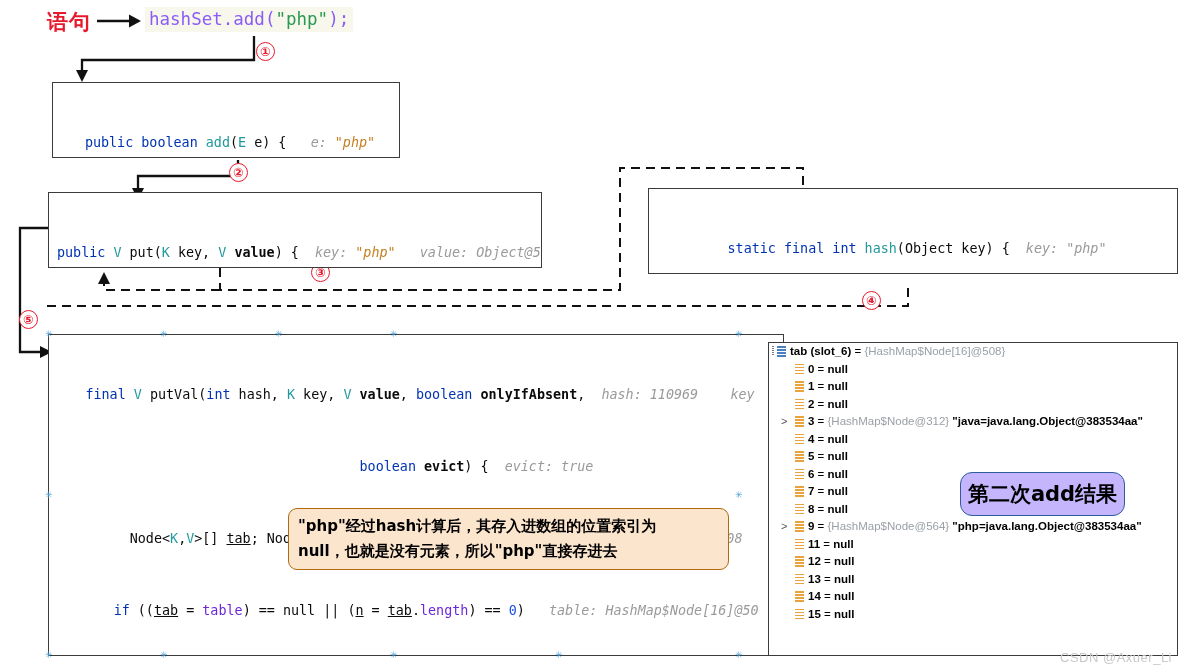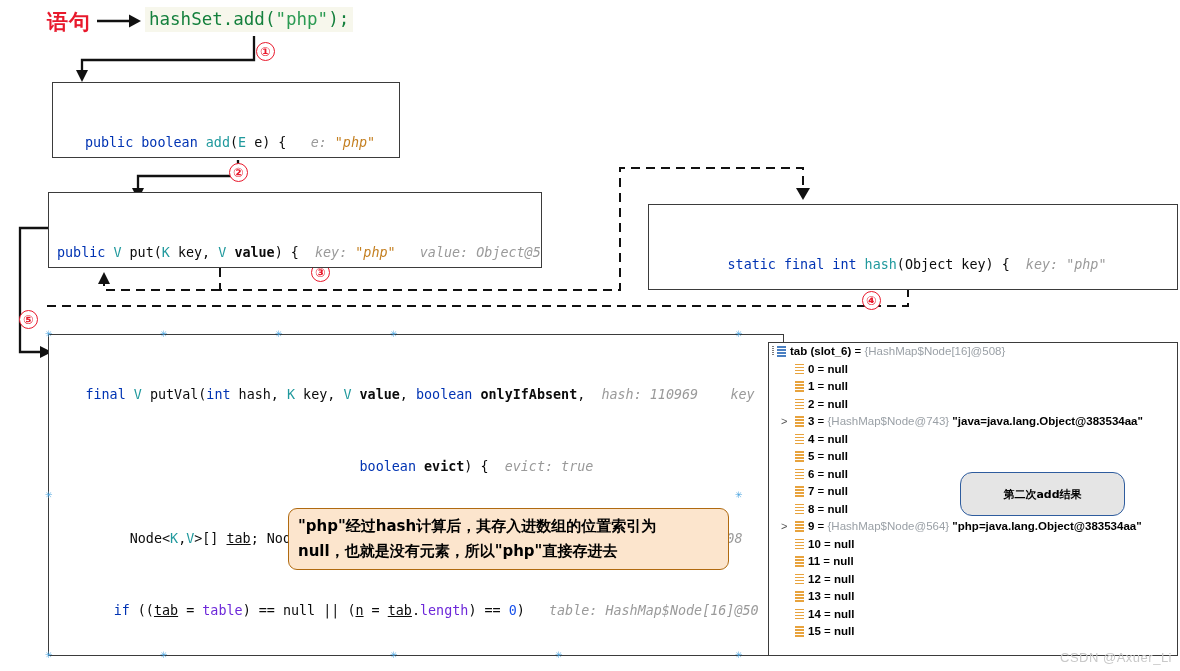--- a/index.html
+++ b/index.html
@@ -26,21 +26,21 @@
   #stmt-code{
     left:145px;top:7px;
     background:#f7f7ec;
     padding:2px 4px 3px 4px;
     font-family:"DejaVu Sans Mono","Liberation Mono",monospace;
     font-size:17.5px;
     white-space:pre;
     color:#080808;
   }
   #stmt-code .str{color:#2a9a52;}
-  #stmt-code .pun{color:#15803d;}
+  #stmt-code .pun{color:#8b5cf6;}
 
   
   .code-panel{
     position:absolute;
     background:#ffffff;
     border:1.6px solid #3b3b3b;
     box-sizing:border-box;
     font-family:"DejaVu Sans Mono","Liberation Mono",monospace;
     font-size:13.4px;
     line-height:24px;
@@ -57,21 +57,21 @@
   .fld{color:#6d28d9;}
   .num{color:#1750eb;}
   .str{color:#067d17;}
   .hint{color:#9a9a9a;font-style:italic;}
   .hintstr{color:#c47f20;font-style:italic;}
   .und{text-decoration:underline;}
 
   
   #panel-add{left:52px;top:82px;width:348px;height:76px;}
   #panel-put{left:48px;top:192px;width:494px;height:76px;}
-  #panel-hash{left:648px;top:204px;width:530px;height:86px;}
+  #panel-hash{left:648px;top:188px;width:530px;height:86px;}
   #panel-putval{left:48px;top:334px;width:736px;height:322px;}
 
   
   .handle{
     position:absolute;width:7px;height:7px;
     color:#4aa3df;font-size:9px;line-height:7px;text-align:center;
     font-family:"DejaVu Sans",sans-serif;
   }
 
   
@@ -112,25 +112,25 @@
   #callout-orange{
     position:absolute;left:288px;top:508px;width:441px;height:62px;
     background:#fce5cd;border:1.4px solid #b06a10;border-radius:9px;
     box-sizing:border-box;
     padding:5px 9px 0 9px;
     font-family:"DejaVu Sans","Liberation Sans",sans-serif;
     font-weight:bold;font-size:15px;line-height:25px;color:#000;
   }
   #callout-blue{
     position:absolute;left:960px;top:472px;width:165px;height:44px;
-    background:#e5e5e5;border:1.5px solid #2e5c9e;border-radius:12px;
+    background:#c4b5fd;border:1.5px solid #2e5c9e;border-radius:12px;
     box-sizing:border-box;
     display:flex;align-items:center;justify-content:center;
     font-family:"DejaVu Sans","Liberation Sans",sans-serif;
-    font-weight:bold;font-size:11px;color:#000;
+    font-weight:bold;font-size:21px;color:#000;
   }
 
   
   .step{
     position:absolute;width:19px;height:19px;border-radius:50%;
     border:1.8px solid #e8192c;color:#e8192c;
     font-family:"DejaVu Sans","Liberation Sans",sans-serif;
     font-size:12.5px;font-weight:bold;
     display:flex;align-items:center;justify-content:center;
     box-sizing:border-box;background:#fff;
@@ -235,28 +235,27 @@
   <div class="handle" style="left:555px;top:652px;">✳</div>
 
   <div id="debug-panel">
     <div class="dbg-row dbg-root">
       <span class="ic ic-blue"><i></i><i></i><i></i><i></i></span><span class="dbg-name">tab (slot_6)</span><span class="dbg-eq"> = </span><span class="dbg-ref">{HashMap$Node[16]@508}</span>
     </div>
     <div id="dbg-entries">
         <div class="dbg-row dbg-child"><span class="ic ic-orange"><i></i><i></i><i></i><i></i></span><span class="dbg-name">0</span><span class="dbg-eq"> = </span><span class="dbg-str">null</span></div>
         <div class="dbg-row dbg-child"><span class="ic ic-orange"><i></i><i></i><i></i><i></i></span><span class="dbg-name">1</span><span class="dbg-eq"> = </span><span class="dbg-str">null</span></div>
         <div class="dbg-row dbg-child"><span class="ic ic-orange"><i></i><i></i><i></i><i></i></span><span class="dbg-name">2</span><span class="dbg-eq"> = </span><span class="dbg-str">null</span></div>
-        <div class="dbg-row dbg-child"><span class="dbg-exp">&gt;</span><span class="ic ic-orange"><i></i><i></i><i></i><i></i></span><span class="dbg-name">3</span><span class="dbg-eq"> = </span><span class="dbg-ref">{HashMap$Node@743} </span><span class="dbg-str">"java=java.lang.Object@383534aa"</span></div>
+        <div class="dbg-row dbg-child"><span class="dbg-exp">&gt;</span><span class="ic ic-orange"><i></i><i></i><i></i><i></i></span><span class="dbg-name">3</span><span class="dbg-eq"> = </span><span class="dbg-ref">{HashMap$Node@312} </span><span class="dbg-str">"java=java.lang.Object@383534aa"</span></div>
         <div class="dbg-row dbg-child"><span class="ic ic-orange"><i></i><i></i><i></i><i></i></span><span class="dbg-name">4</span><span class="dbg-eq"> = </span><span class="dbg-str">null</span></div>
         <div class="dbg-row dbg-child"><span class="ic ic-orange"><i></i><i></i><i></i><i></i></span><span class="dbg-name">5</span><span class="dbg-eq"> = </span><span class="dbg-str">null</span></div>
         <div class="dbg-row dbg-child"><span class="ic ic-orange"><i></i><i></i><i></i><i></i></span><span class="dbg-name">6</span><span class="dbg-eq"> = </span><span class="dbg-str">null</span></div>
         <div class="dbg-row dbg-child"><span class="ic ic-orange"><i></i><i></i><i></i><i></i></span><span class="dbg-name">7</span><span class="dbg-eq"> = </span><span class="dbg-str">null</span></div>
         <div class="dbg-row dbg-child"><span class="ic ic-orange"><i></i><i></i><i></i><i></i></span><span class="dbg-name">8</span><span class="dbg-eq"> = </span><span class="dbg-str">null</span></div>
         <div class="dbg-row dbg-child"><span class="dbg-exp">&gt;</span><span class="ic ic-orange"><i></i><i></i><i></i><i></i></span><span class="dbg-name">9</span><span class="dbg-eq"> = </span><span class="dbg-ref">{HashMap$Node@564} </span><span class="dbg-str">"php=java.lang.Object@383534aa"</span></div>
-        <div class="dbg-row dbg-child"><span class="ic ic-orange"><i></i><i></i><i></i><i></i></span><span class="dbg-name">10</span><span class="dbg-eq"> = </span><span class="dbg-str">null</span></div>
         <div class="dbg-row dbg-child"><span class="ic ic-orange"><i></i><i></i><i></i><i></i></span><span class="dbg-name">11</span><span class="dbg-eq"> = </span><span class="dbg-str">null</span></div>
         <div class="dbg-row dbg-child"><span class="ic ic-orange"><i></i><i></i><i></i><i></i></span><span class="dbg-name">12</span><span class="dbg-eq"> = </span><span class="dbg-str">null</span></div>
         <div class="dbg-row dbg-child"><span class="ic ic-orange"><i></i><i></i><i></i><i></i></span><span class="dbg-name">13</span><span class="dbg-eq"> = </span><span class="dbg-str">null</span></div>
         <div class="dbg-row dbg-child"><span class="ic ic-orange"><i></i><i></i><i></i><i></i></span><span class="dbg-name">14</span><span class="dbg-eq"> = </span><span class="dbg-str">null</span></div>
         <div class="dbg-row dbg-child"><span class="ic ic-orange"><i></i><i></i><i></i><i></i></span><span class="dbg-name">15</span><span class="dbg-eq"> = </span><span class="dbg-str">null</span></div>
       </div>
   </div>
 
   <div id="callout-orange">
     <div>"php"经过hash计算后，其存入进数组的位置索引为</div>

